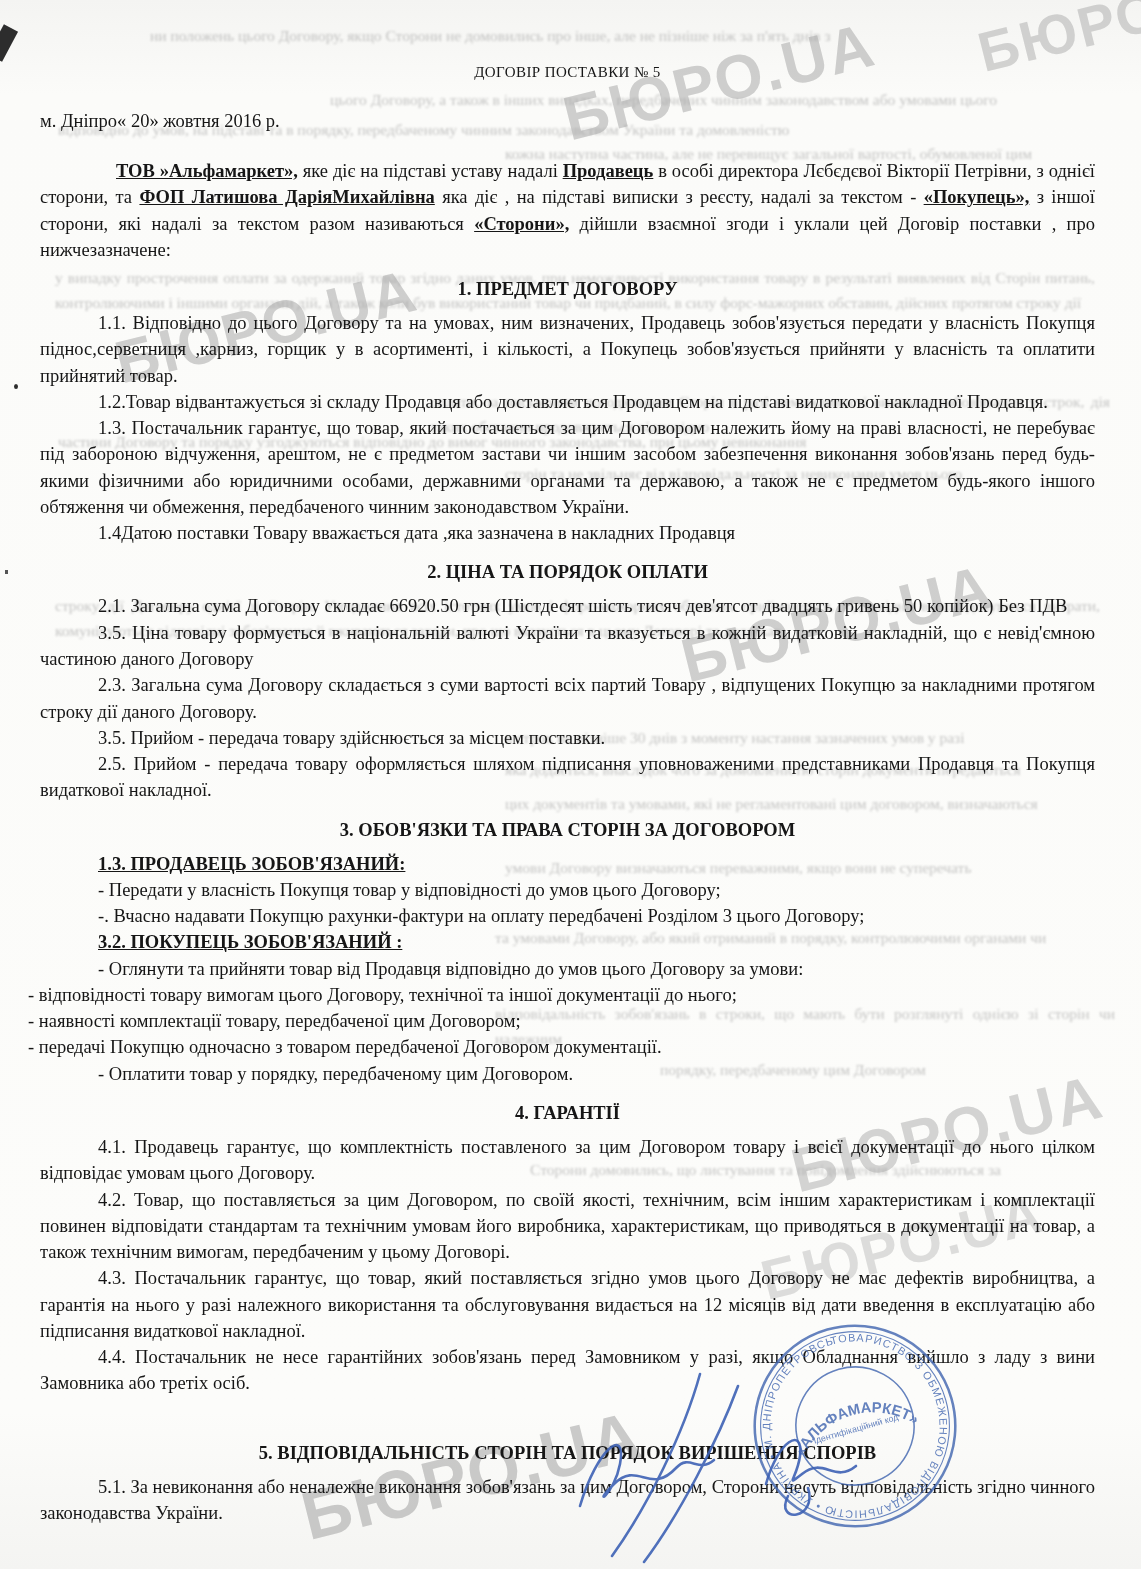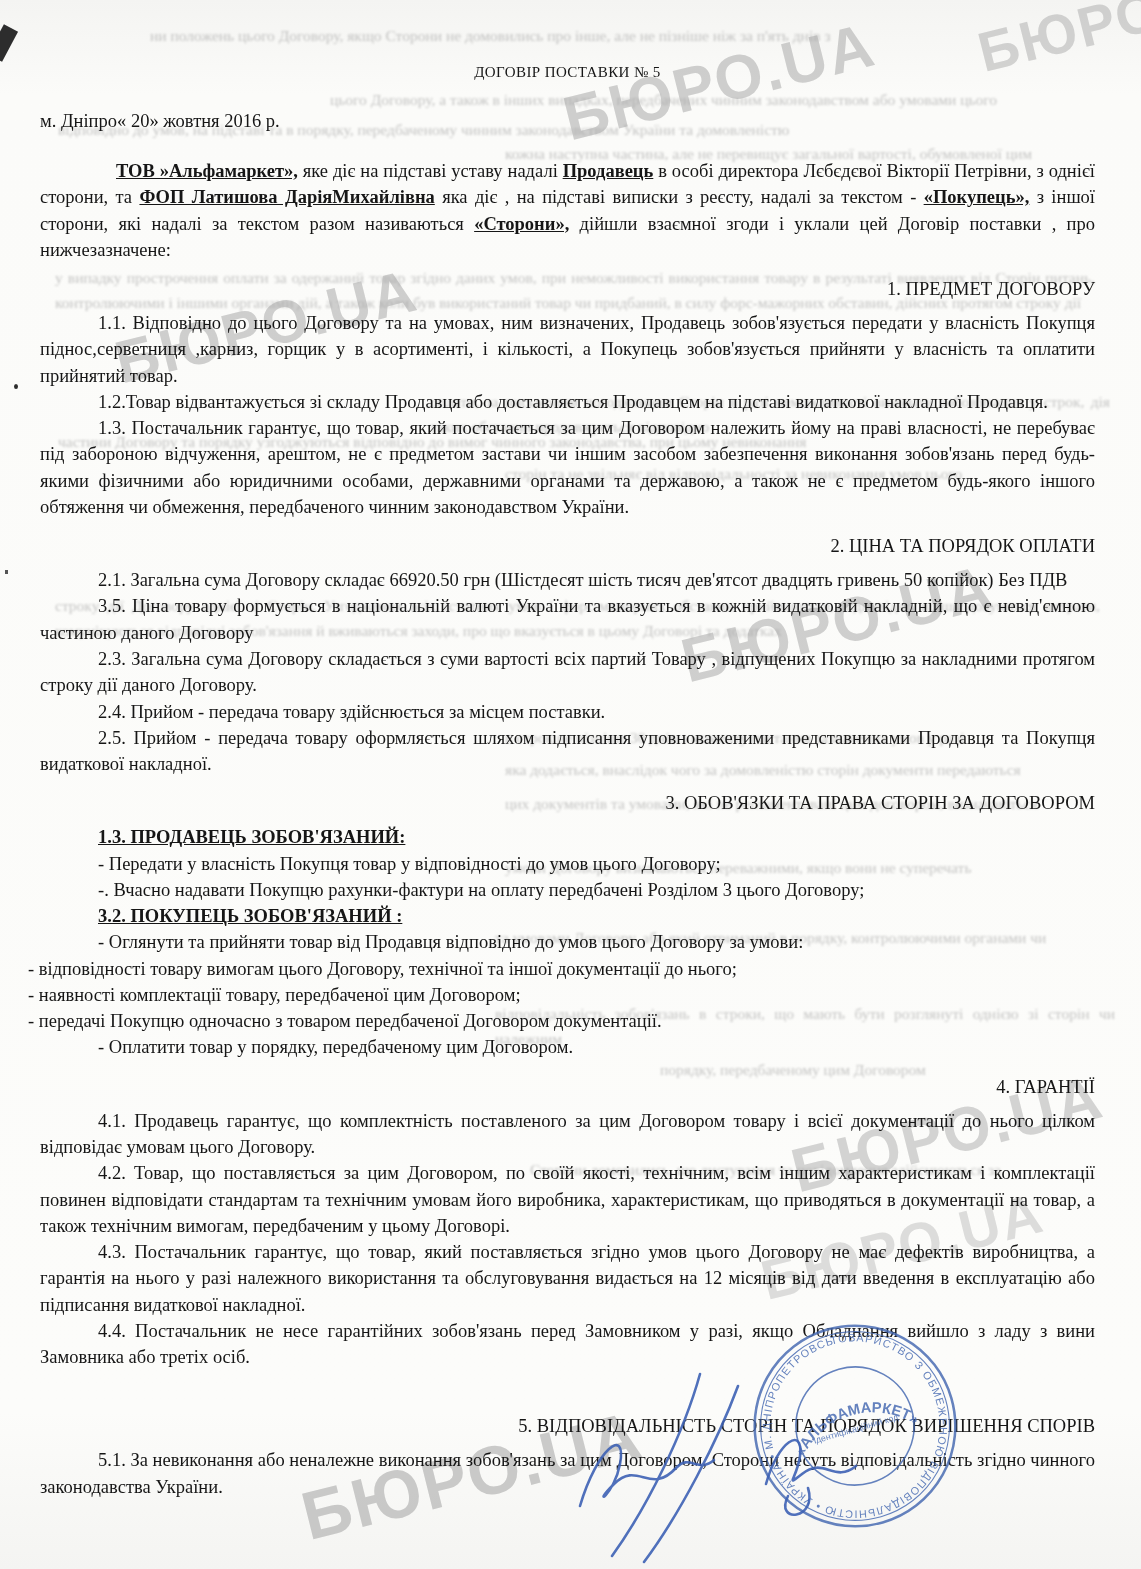--- a/index.html
+++ b/index.html
@@ -14,21 +14,21 @@
       color:#a3a3a3;transform:rotate(-14deg);letter-spacing:2px;white-space:nowrap;}
   .content{position:relative;z-index:3;padding:64px 46px 0 40px;}
   .title{text-align:center;font-weight:400;font-size:15px;letter-spacing:.4px;}
   .meta{display:flex;justify-content:flex-start;margin-top:30px;font-size:18.5px;padding-right:58px;}
   .para{margin:0;font-size:18.5px;line-height:1.42;text-align:justify;}
   .indent{text-indent:58px;}
   .intro{text-indent:76px;margin-top:26px;}
   .flush{margin-left:-12px;}
   .sub{text-indent:58px;font-weight:700;}
   .b{font-weight:700;text-decoration:underline;}
-  .sec-h{text-align:right;font-weight:400;font-size:18.5px;margin:16px 0 10px;}
+  .sec-h{text-align:center;font-weight:700;font-size:18.5px;margin:16px 0 10px;}
   .sec-h-last{margin-top:46px;}
   .stamp{position:absolute;z-index:4;opacity:.82;transform:rotate(-16deg);}
   .sig{position:absolute;z-index:5;}
   .speck{position:absolute;z-index:6;background:#2d2d2d;}
 </style>
 </head>
 <body>
 
 <div class="page">
 
@@ -66,25 +66,26 @@
     <div class="meta">
       <span>м. Дніпро</span>
       <span>« 20»  жовтня  2016 р.</span>
     </div>
     <p class="para intro"><span class="b">ТОВ »Альфамаркет»,</span><span> яке діє на підставі уставу надалі </span><span class="b">Продавець</span><span> в особі директора Лєбєдєвої Вікторії Петрівни,  з однієї сторони, та </span><span class="b">ФОП Латишова ДаріяМихайлівна</span><span> яка діє ,  на підставі виписки з реєсту, надалі за текстом - </span><span class="b">«Покупець»,</span><span> з іншої сторони, які надалі за текстом разом називаються </span><span class="b">«Сторони»,</span><span>  дійшли взаємної згоди і уклали цей Договір поставки , про нижчезазначене:</span></p>
     <div>
         <div class="sec-h">1. ПРЕДМЕТ ДОГОВОРУ</div>
         <p class="para indent"><span>1.1. Відповідно до цього Договору та на умовах, ним визначених, Продавець зобов'язується передати у власність Покупця піднос,серветниця ,карниз, горщик у в  асортименті, і кількості, а Покупець зобов'язується прийняти у власність та оплатити прийнятий товар.</span></p>
         <p class="para indent"><span>1.2.Товар відвантажується зі складу Продавця або доставляється Продавцем на підставі видаткової накладної Продавця.</span></p>
         <p class="para indent"><span>1.3. Постачальник гарантує, що товар, який постачається за цим Договором належить йому на праві власності, не перебуває під забороною відчуження, арештом, не є предметом застави чи іншим засобом забезпечення виконання зобов'язань перед будь-якими фізичними або юридичними особами, державними органами та державою, а також не є предметом будь-якого іншого обтяження чи обмеження, передбаченого чинним законодавством України.</span></p>
+        <p class="para indent"><span>1.4Датою поставки Товару вважається дата ,яка зазначена в накладних Продавця</span></p>
         <div class="sec-h">2. ЦІНА ТА ПОРЯДОК ОПЛАТИ</div>
         <p class="para indent"><span>2.1. Загальна сума Договору складає 66920.50 грн (Шістдесят шість тисяч дев'ятсот двадцять гривень 50 копійок)  Без ПДВ</span></p>
         <p class="para indent"><span>3.5. Ціна товару формується в національній валюті України та вказується в кожній видатковій  накладній, що є невід'ємною частиною даного Договору</span></p>
         <p class="para indent"><span>2.3. Загальна сума Договору складається з суми вартості всіх партий Товару , відпущених Покупцю за накладними протягом строку дії даного Договору.</span></p>
-        <p class="para indent"><span>2.4. Прийом - передача  товару здійснюється за місцем поставки.</span></p>
+        <p class="para indent"><span>3.5. Прийом - передача  товару здійснюється за місцем поставки.</span></p>
         <p class="para indent"><span>2.5. Прийом - передача товару оформляється шляхом підписання уповноваженими представниками Продавця та Покупця   видаткової накладної.</span></p>
         <div class="sec-h">3. ОБОВ'ЯЗКИ ТА ПРАВА СТОРІН ЗА ДОГОВОРОМ</div>
         <p class="para sub"><span class="b">1.3. ПРОДАВЕЦЬ ЗОБОВ'ЯЗАНИЙ:</span></p>
         <p class="para indent"><span>- Передати у власність Покупця товар у відповідності до умов цього Договору;</span></p>
         <p class="para indent"><span>-. Вчасно надавати Покупцю рахунки-фактури на оплату передбачені Розділом 3 цього Договору;</span></p>
         <p class="para sub"><span class="b">3.2. ПОКУПЕЦЬ ЗОБОВ'ЯЗАНИЙ :</span></p>
         <p class="para indent"><span>- Оглянути та прийняти товар від Продавця відповідно до умов цього Договору за умови:</span></p>
         <p class="para flush"><span>- відповідності товару вимогам цього Договору, технічної та іншої документації до нього;</span></p>
         <p class="para flush"><span>- наявності комплектації товару, передбаченої цим Договором;</span></p>
         <p class="para flush"><span>- передачі Покупцю одночасно з товаром передбаченої Договором документації.</span></p>

